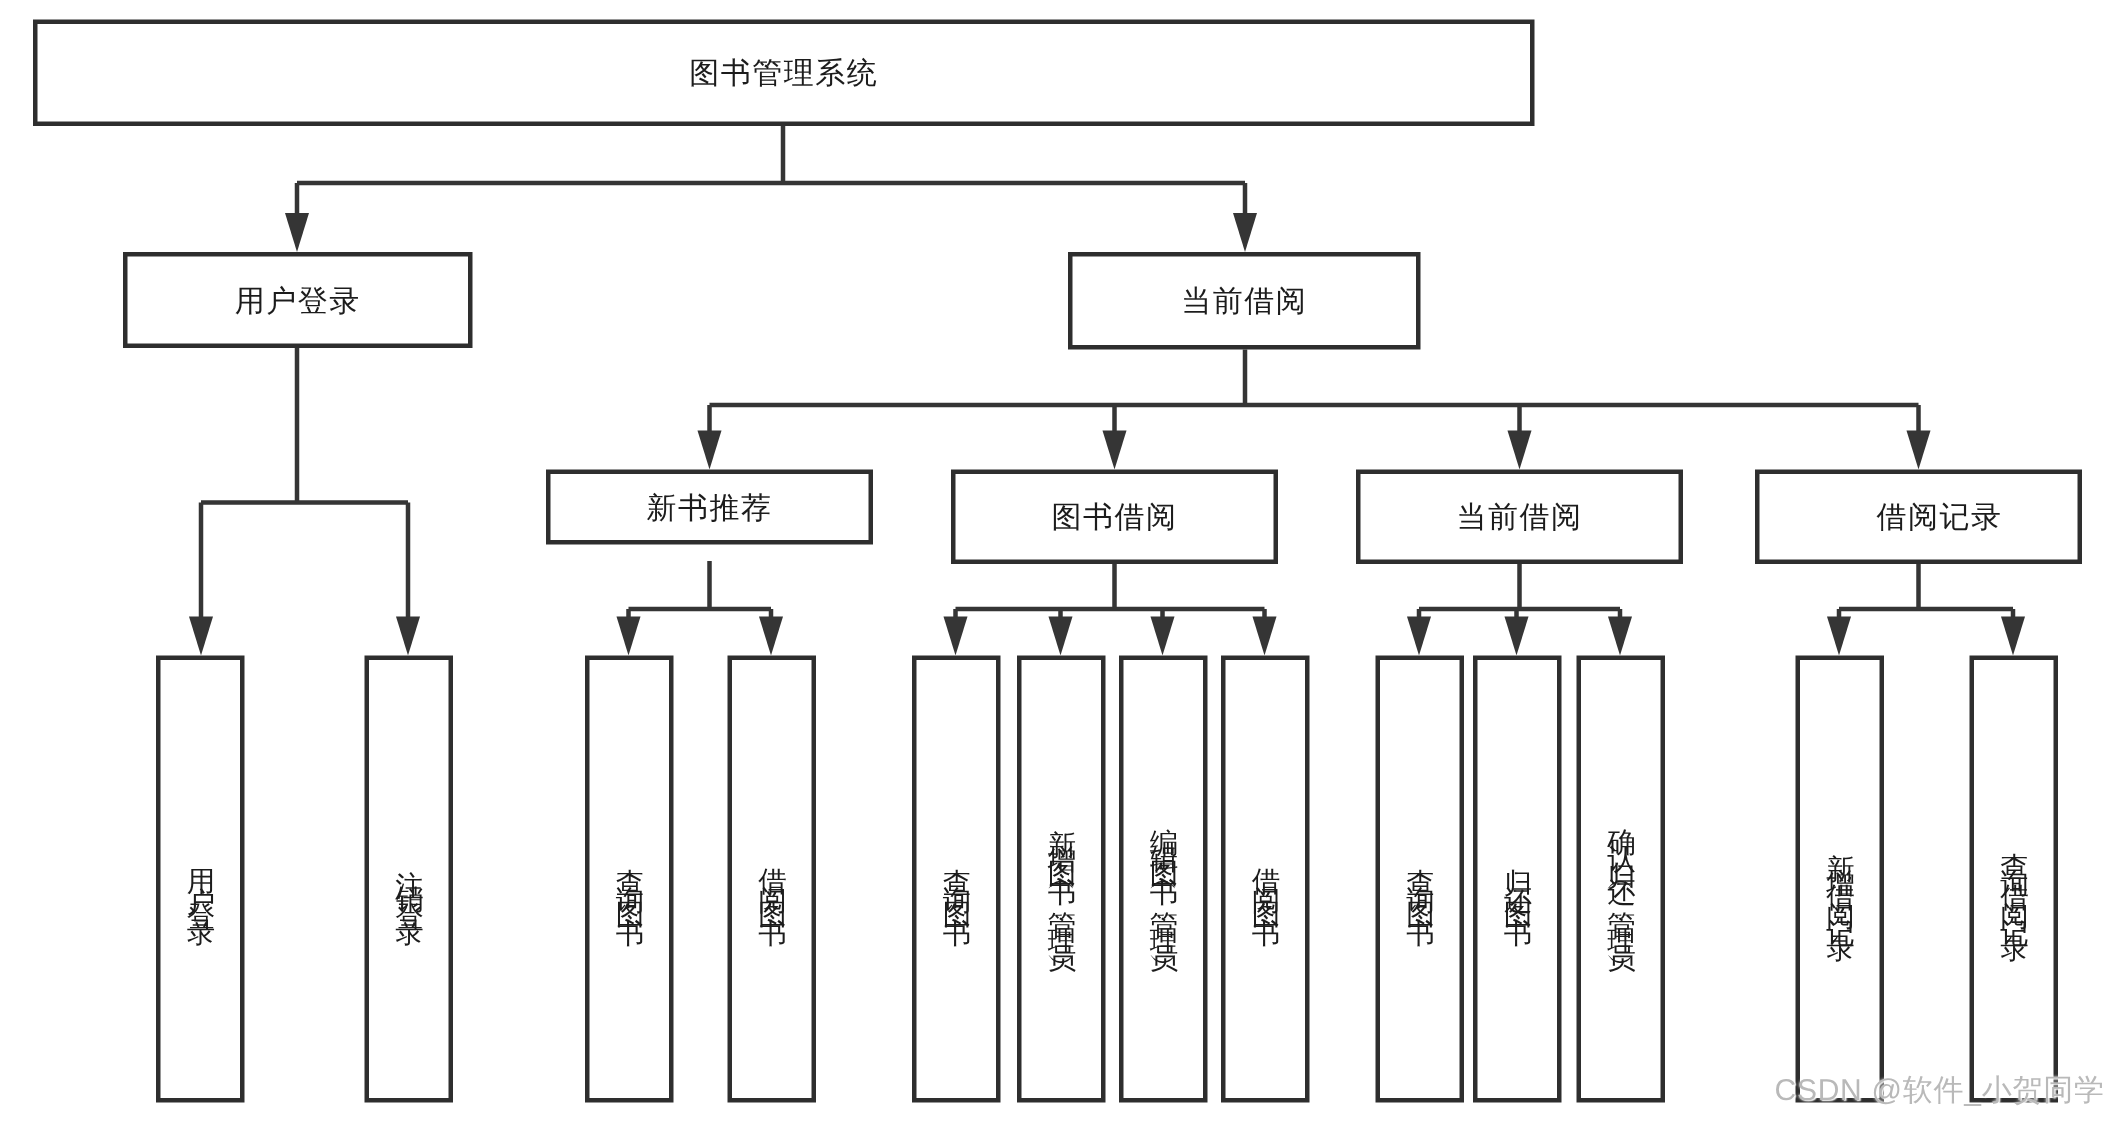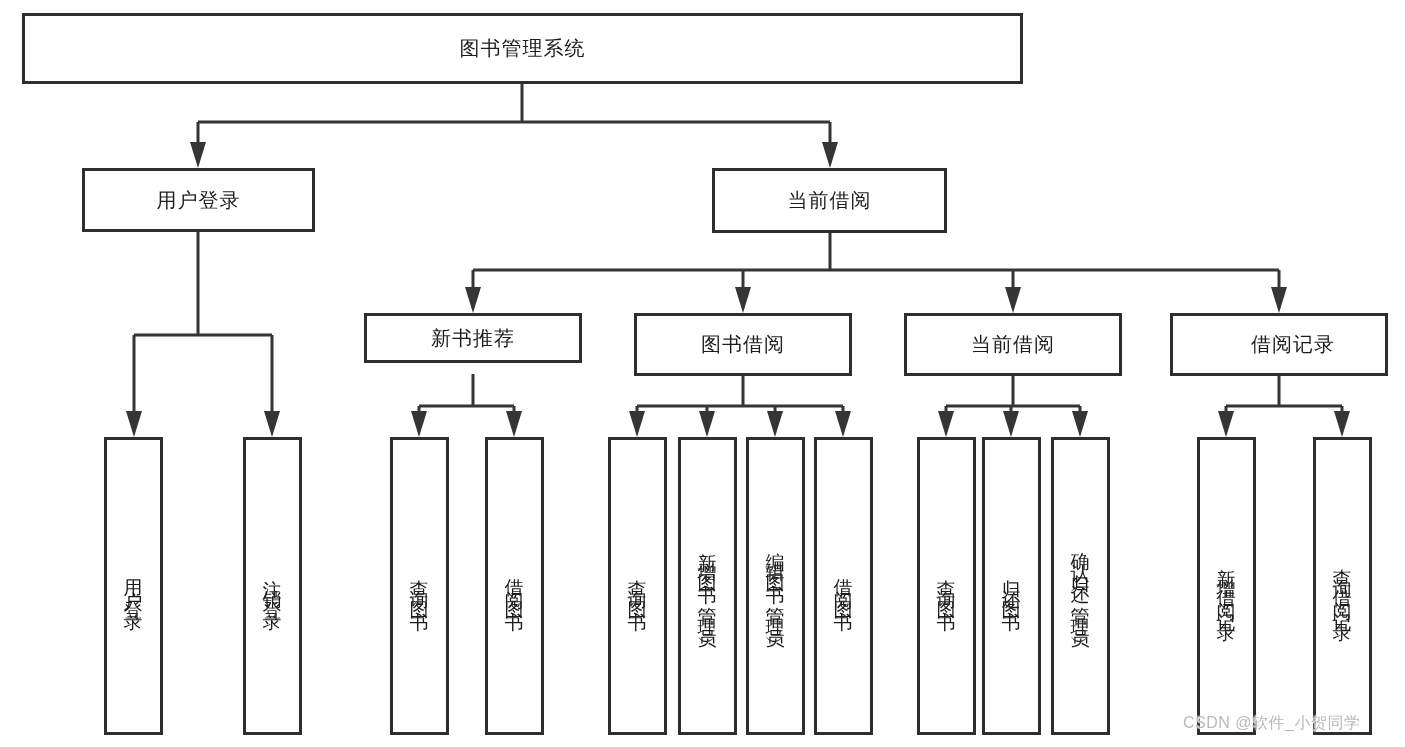--- a/index.html
+++ b/index.html
@@ -29,21 +29,21 @@
     writing-mode:vertical-rl;
     text-orientation:upright;
     font-size:19px;
     line-height:1;
     letter-spacing:11px;
     white-space:nowrap;
   }
   .watermark {
     position:absolute;
     left:1183px; top:713px;
-    font-size:16px;
+    font-size:20px;
     color:#b9b9b9;
     letter-spacing:0.5px;
     white-space:nowrap;
     text-shadow:0 0 2px #ffffff, 1px 1px 1px #ffffff;
     z-index:5;
     text-align:center;
   }
 </style>
 </head>
 <body>

